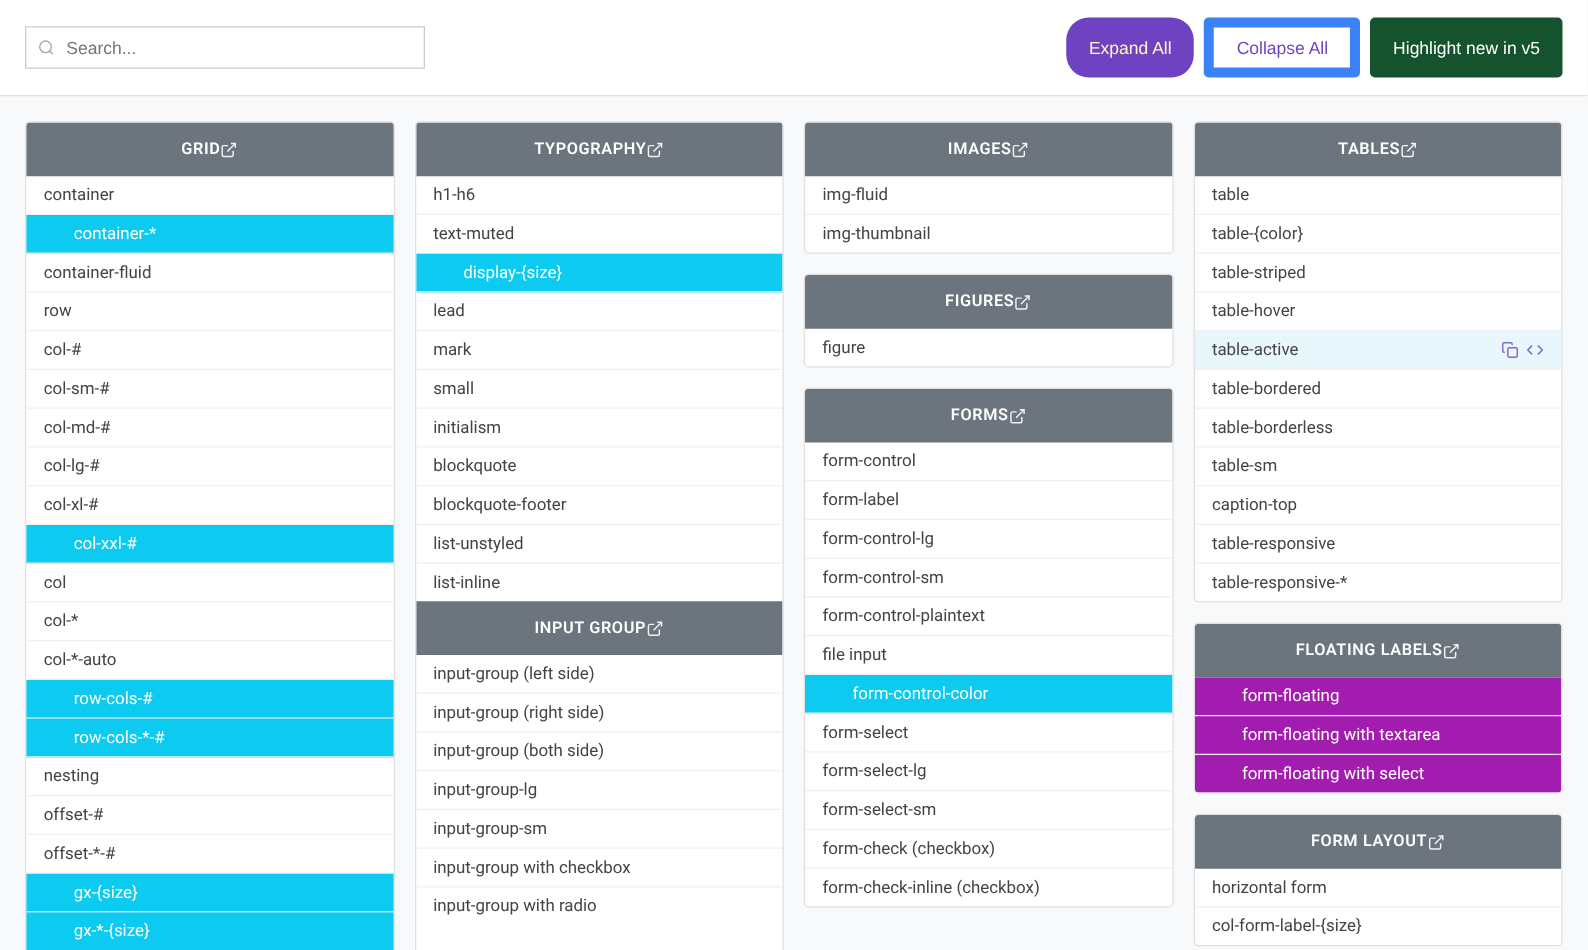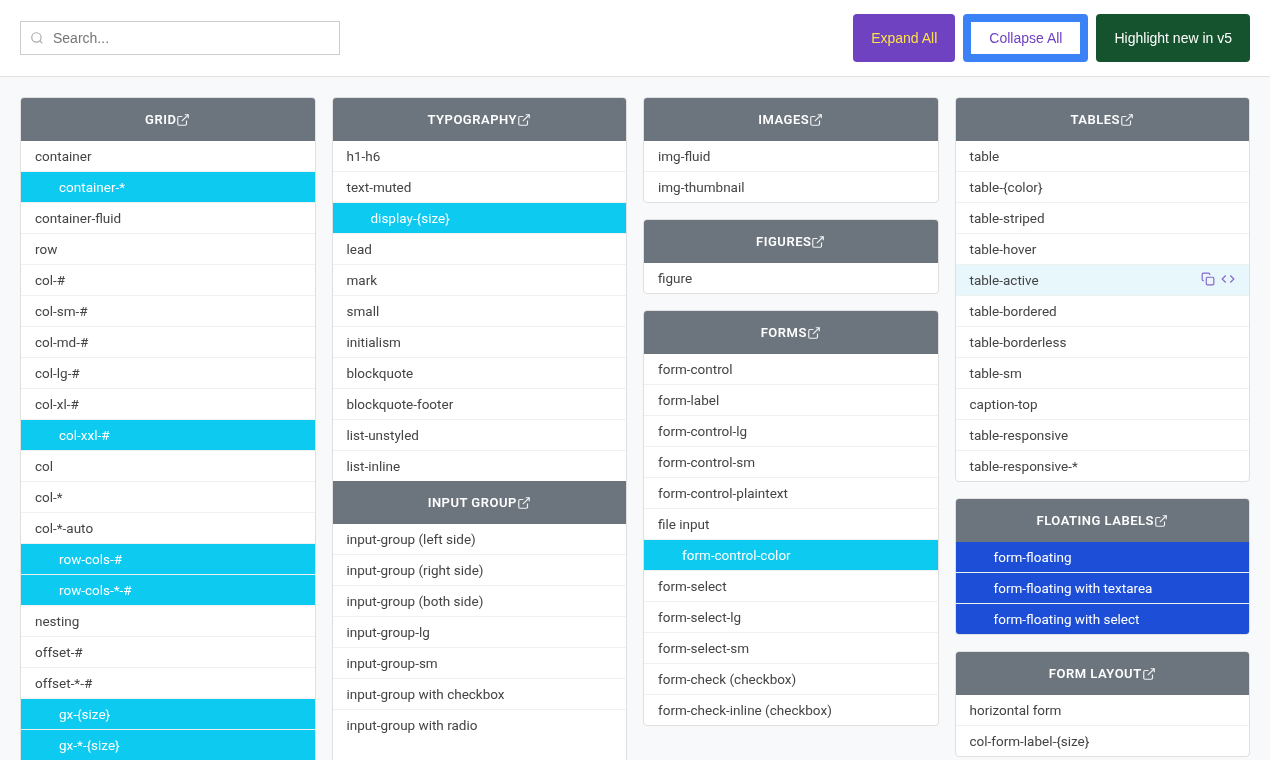--- a/index.html
+++ b/index.html
@@ -39,21 +39,21 @@
     }
     .btn-group { margin-left: auto; display: flex; gap: 8px; }
     .btn {
       padding: 8px 18px;
       border: none;
       border-radius: 4px;
       cursor: pointer;
       font-size: 14px;
       font-weight: 500;
     }
-    .btn-expand { background: #6f42c1; color: #fde047; }
+    .btn-expand { background: #6f42c1; color: #fef9c3; border-radius: 18px; }
     .btn-collapse { background: #fff; color: #6f42c1; border: 8px solid #3b82f6; }
     .btn-highlight { background: #14532d; color: #fff; }
     .main-content {
       display: grid;
       grid-template-columns: repeat(4, 1fr);
       gap: 16px;
       padding: 20px;
     }
     .panel {
       background: #fff;
@@ -79,26 +79,26 @@
       cursor: pointer;
       font-size: 13.5px;
       color: #444;
       border-bottom: 1px solid #f0f0f0;
     }
     .panel-list li:last-child { border-bottom: none; }
     .panel-list li.active-blue { background: #0dcaf0; color: #fff; padding-left: 38px; }
     .panel-list li.active-light-blue { background: #e8f7fc; color: #444; }
     .active-item-row {
       display: flex;
-      align-items: flex-start;
+      align-items: center;
       justify-content: space-between;
     }
     .active-item-row .icons { display: flex; gap: 6px; }
     .active-item-row .icons svg { color: #6f42c1; opacity: 0.8; }
-    .floating-panel .panel-list li.active-blue { background: #1d4ed8; color: #fff; }
+    .floating-panel .panel-list li.active-blue { background: #a21caf; color: #fff; }
   </style>
 </head>
 <body>
 
 <div class="top-bar">
   <div class="search-wrapper">
     <svg width="14" height="14" viewBox="0 0 24 24" fill="none" stroke="currentColor" stroke-width="2">
       <circle cx="11" cy="11" r="8"></circle>
         <line x1="21" y1="21" x2="16.65" y2="16.65"></line>
     </svg>

